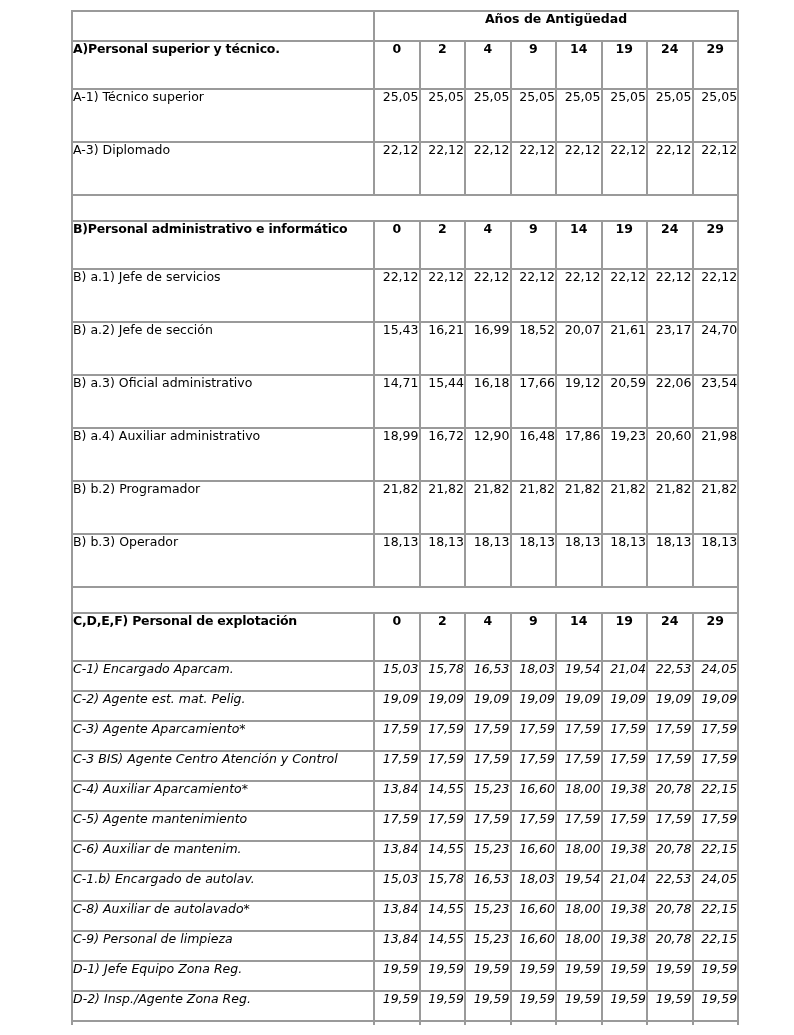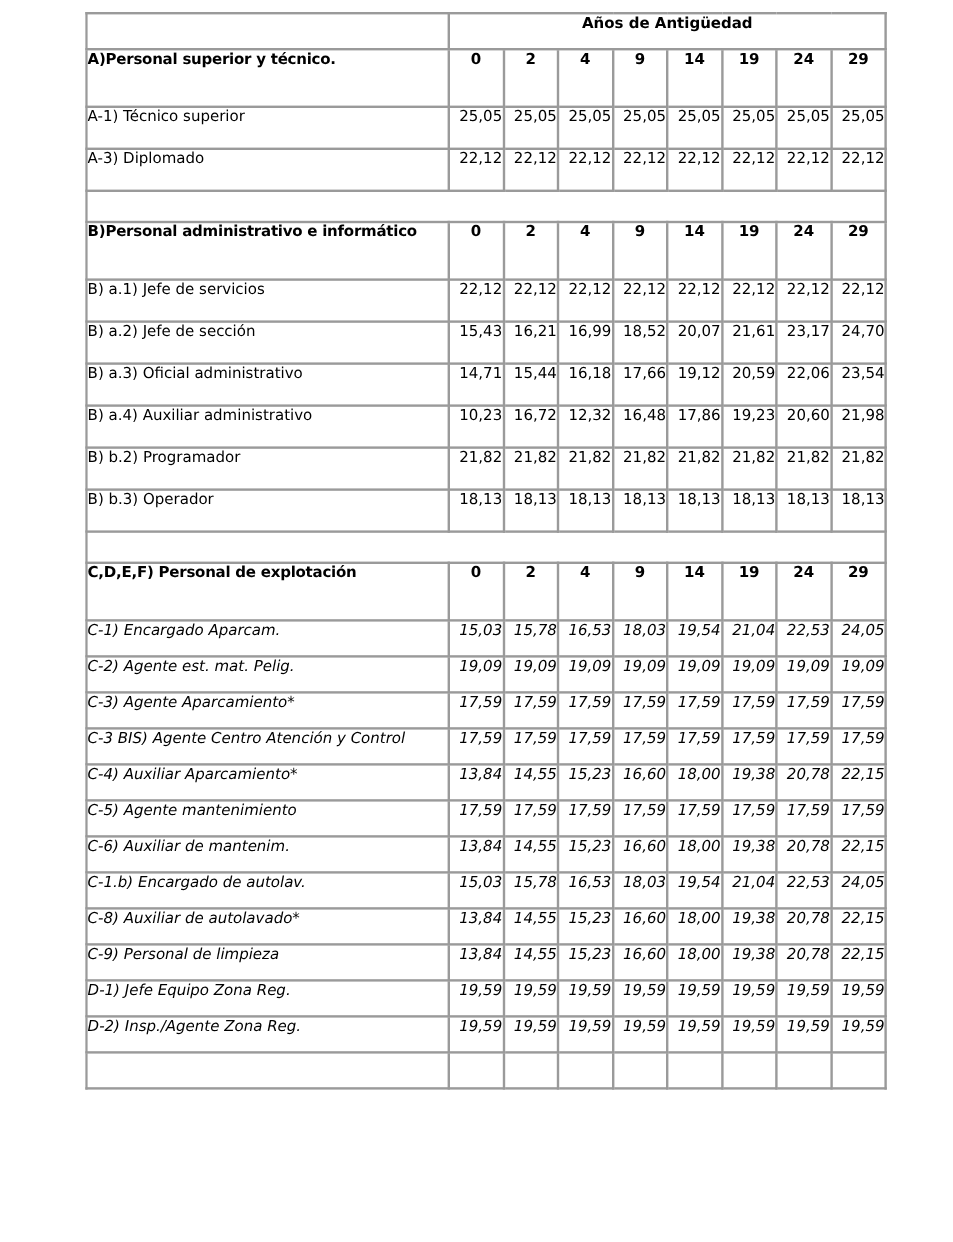--- a/index.html
+++ b/index.html
@@ -64,21 +64,21 @@
     margin-left: 45px;
   }
   td.gap-cell {
     border-left: none;
     border-right: none;
     border-top: 2px solid #9a9a9a;
     border-bottom: 2px solid #9a9a9a;
   }
   tr.h-top  { height: 30px; }
   tr.h-sec  { height: 48px; }
-  tr.h-ab   { height: 35px; }
+  tr.h-ab   { height: 53px; }
   tr.h-gap  { height: 26px; }
   tr.h-c    { height: 30px; font-style: italic; }
   tr.h-part { height: 30px; }
 </style>
 </head>
 <body>
 
 <div class="clip">
   <table class="grid" id="grid">
     <colgroup>
@@ -172,23 +172,23 @@
           <td class="val">15,44</td>
           <td class="val">16,18</td>
           <td class="val">17,66</td>
           <td class="val">19,12</td>
           <td class="val">20,59</td>
           <td class="val">22,06</td>
           <td class="val">23,54</td>
         </tr>
         <tr class="h-ab">
           <td class="lbl">B) a.4) Auxiliar administrativo</td>
-          <td class="val">10,23</td>
+          <td class="val">18,99</td>
           <td class="val">16,72</td>
-          <td class="val">12,32</td>
+          <td class="val">12,90</td>
           <td class="val">16,48</td>
           <td class="val">17,86</td>
           <td class="val">19,23</td>
           <td class="val">20,60</td>
           <td class="val">21,98</td>
         </tr>
         <tr class="h-ab">
           <td class="lbl">B) b.2) Programador</td>
           <td class="val">21,82</td>
           <td class="val">21,82</td>

